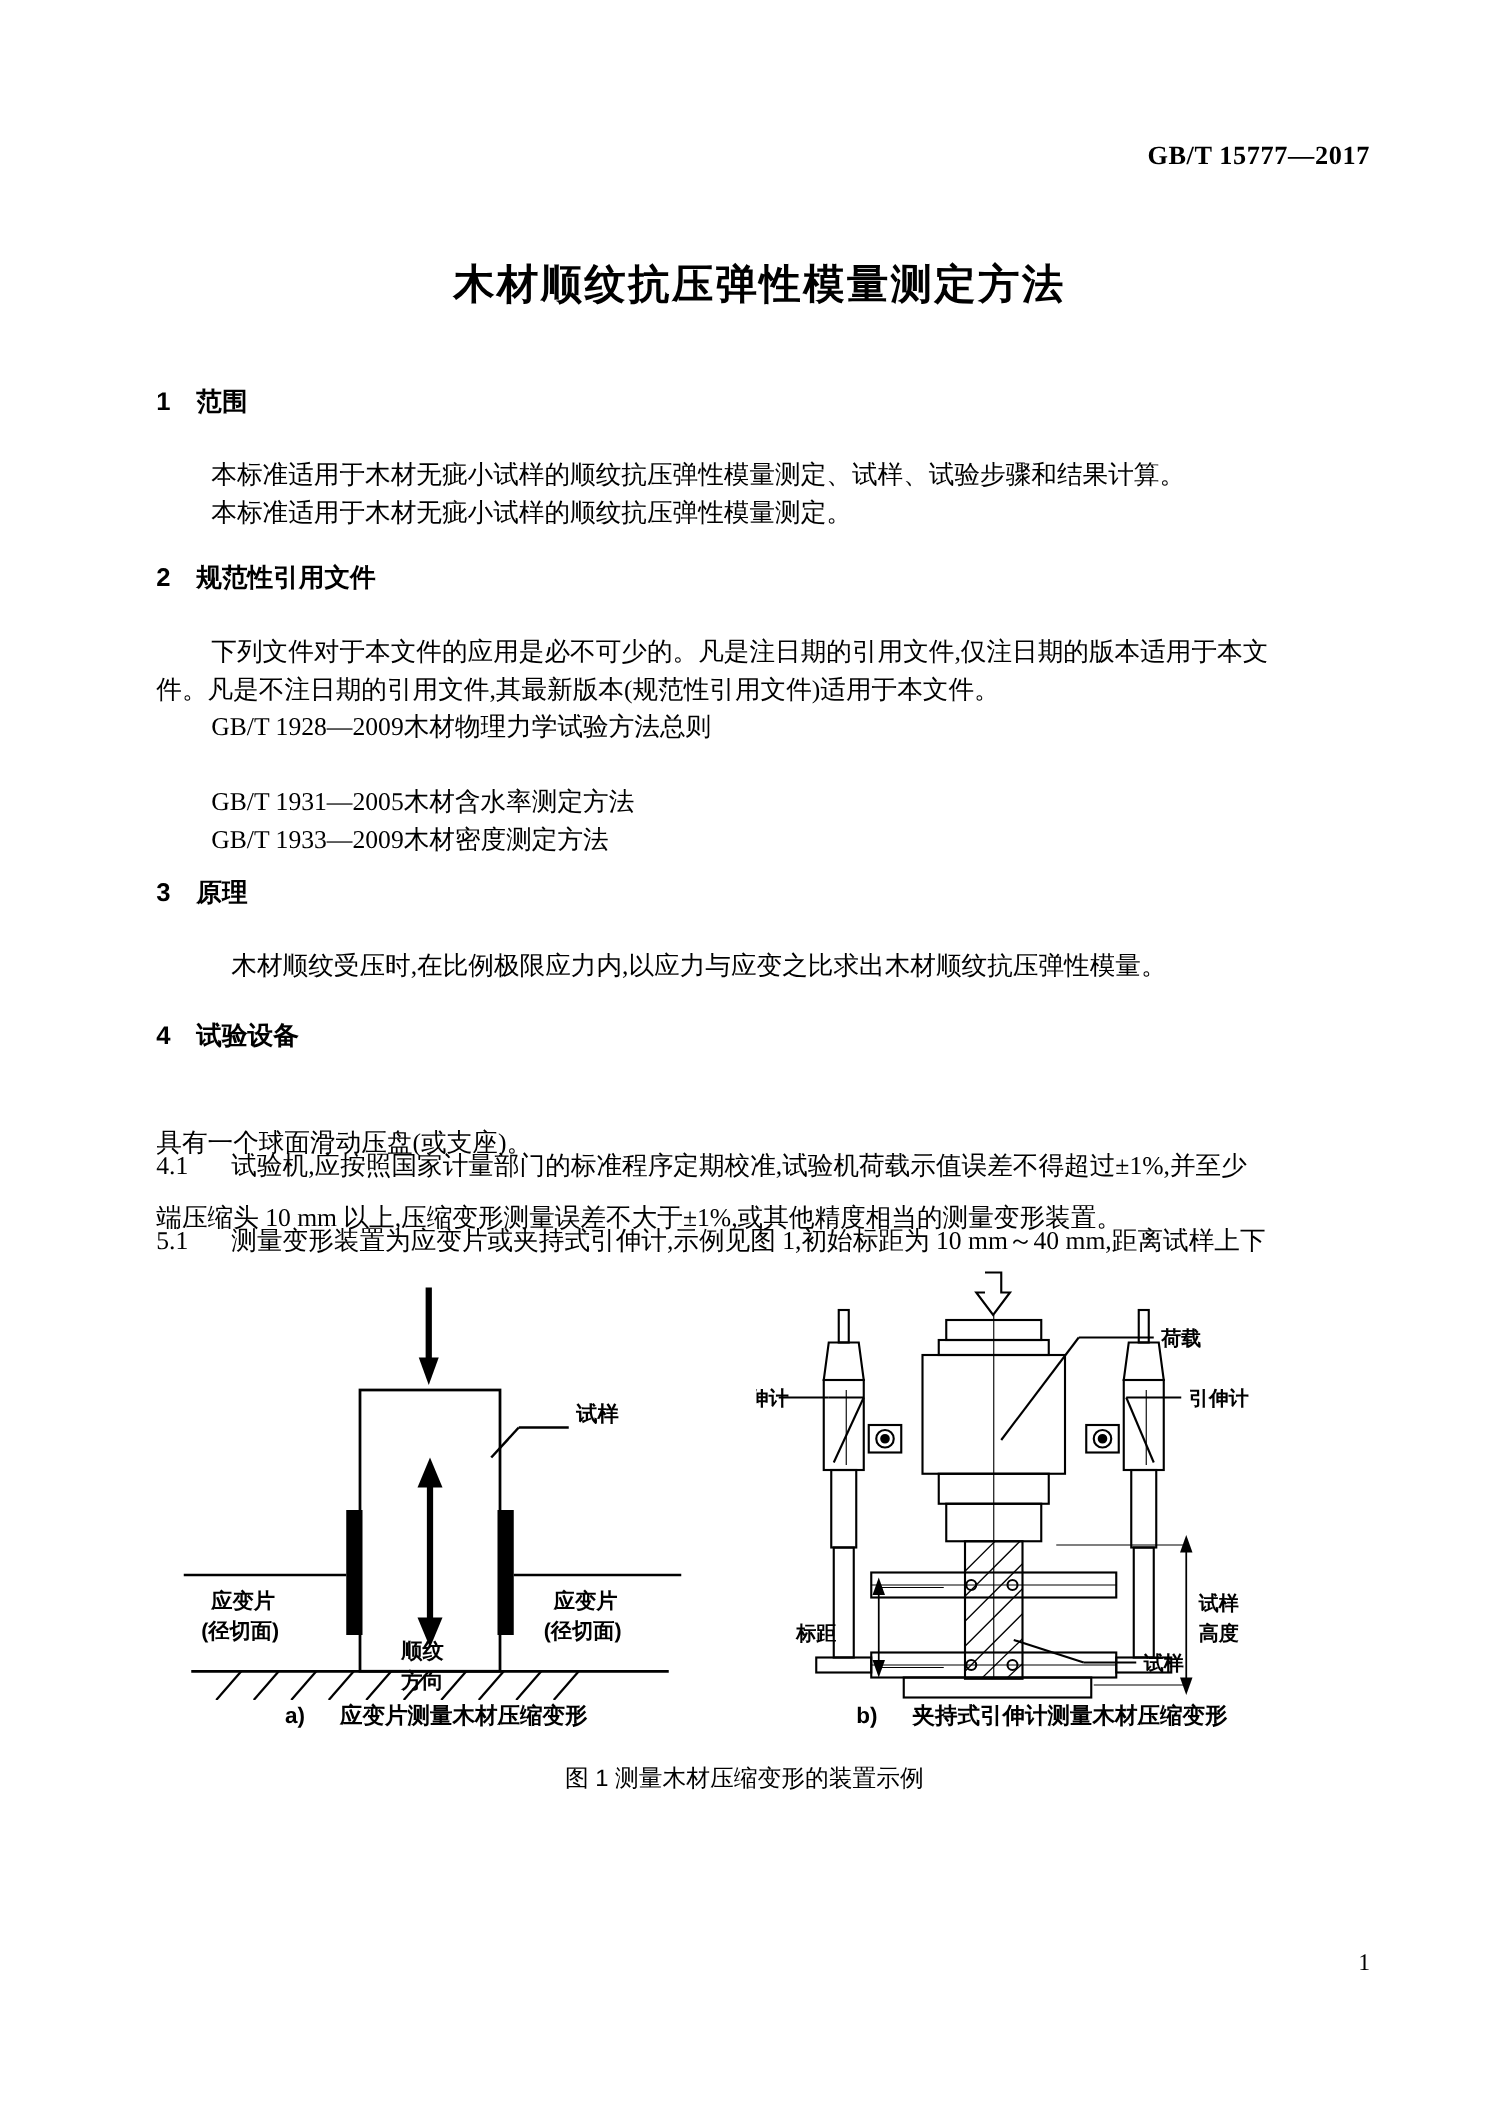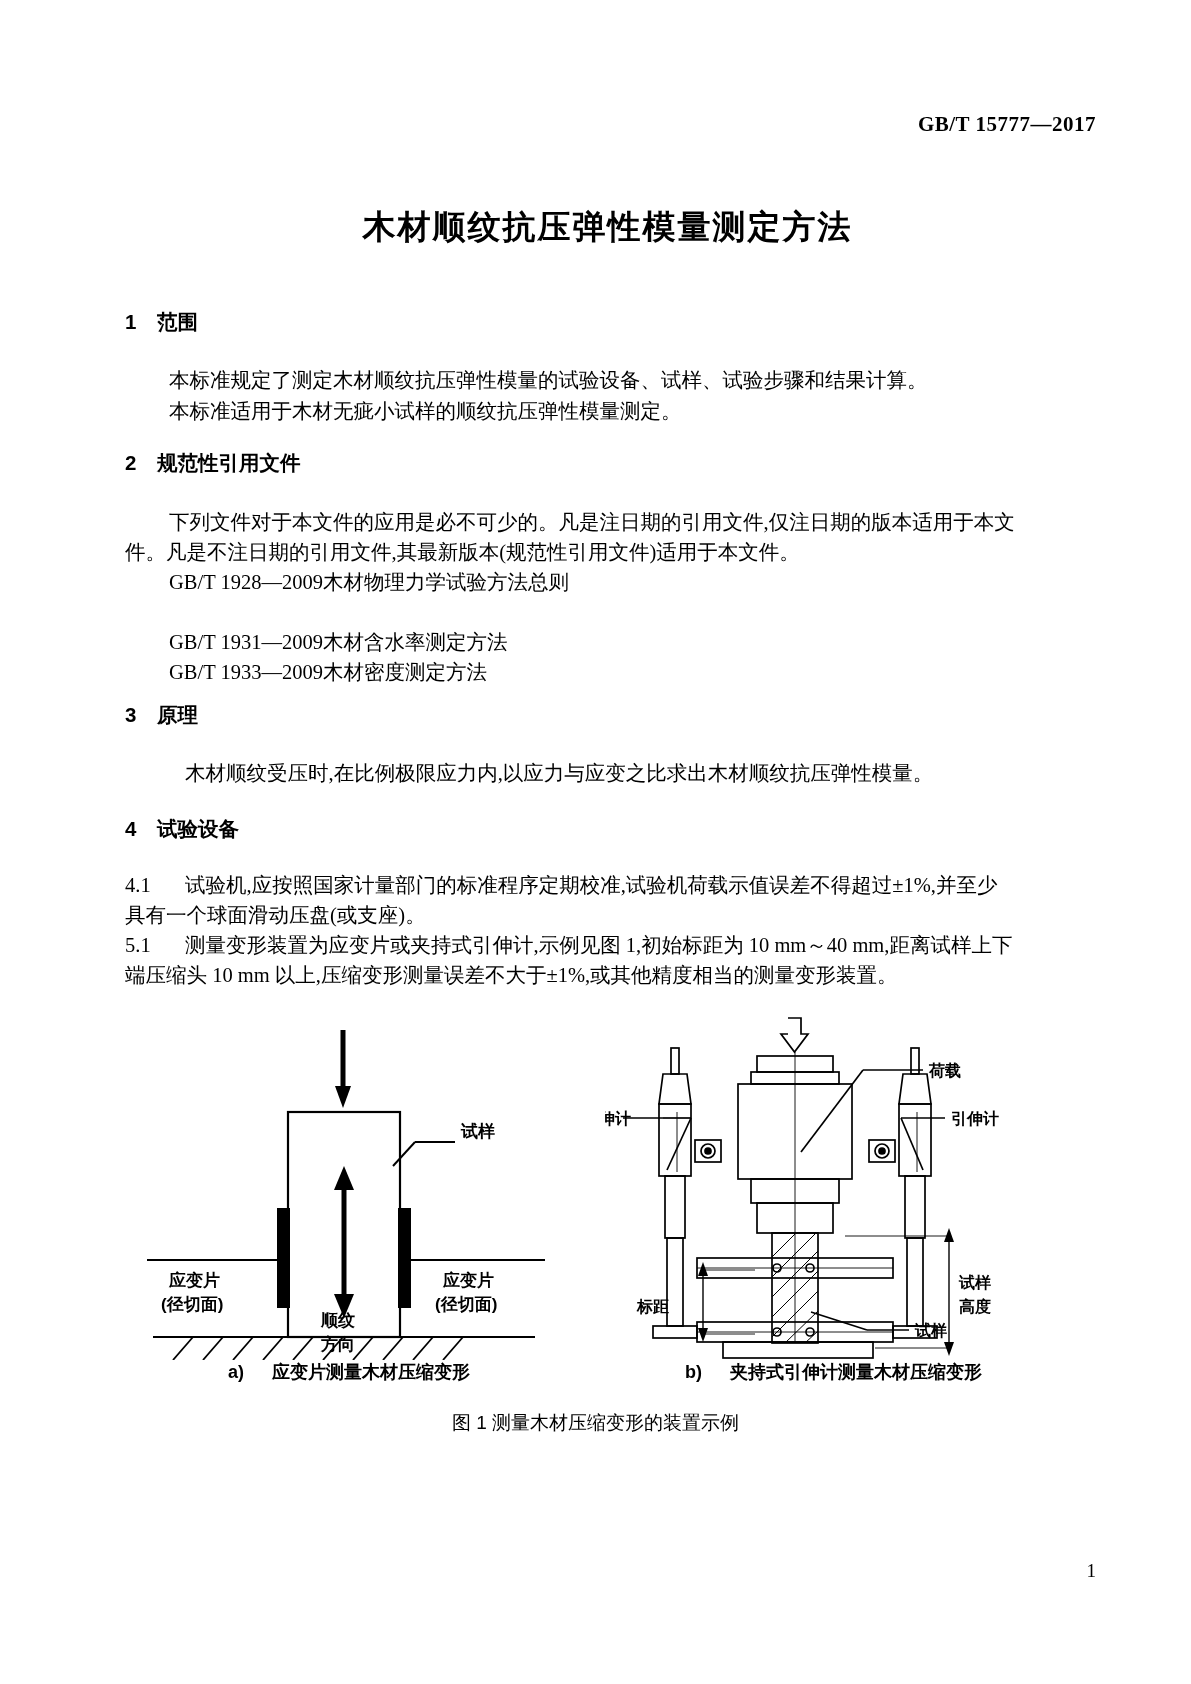--- a/index.html
+++ b/index.html
@@ -8,21 +8,21 @@
 
   
   .header{position:absolute;top:112px;right:95px;font-family:"Liberation Serif",serif;
           font-size:21px;font-weight:bold;letter-spacing:.5px;}
 
   
   .doc-title{position:absolute;top:205px;left:0;width:1191px;text-align:center;
              font-family:"Liberation Sans",sans-serif;font-weight:bold;font-size:33px;letter-spacing:2px;padding-left:12px;}
   .sec-head{font-family:"Liberation Sans",sans-serif;font-weight:bold;font-size:20px;margin:0;}
   .sec-head .num{display:inline-block;width:32px;}
-  .num-lead{font-family:"Liberation Serif",serif;}
+  .num-lead{font-family:"Liberation Serif",serif;margin-top:48px;}
 
   
   .t{position:absolute;font-size:20.5px;line-height:30px;white-space:nowrap;}
 
   
   .figure{position:absolute;left:125px;top:1030px;width:940px;height:390px;}
   .figcap{position:absolute;left:0;width:1191px;text-align:center;
           font-family:"Liberation Sans",sans-serif;font-weight:normal;font-size:19px;}
   .subcap{position:absolute;font-family:"Liberation Sans",sans-serif;font-weight:bold;font-size:18px;}
 
@@ -36,34 +36,34 @@
 
 <div class="page">
 
   <div class="header">GB/T  15777—2017</div>
 
   <div class="doc-title">木材顺纹抗压弹性模量测定方法</div>
 
   <div class="t sec-head" style="left:125px;top:307px;">
     <span class="num">1</span><span>范围</span>
   </div>
-  <div class="t" style="left:169px;top:365px;">本标准规定了测定木材顺纹抗压弹性模量的试验设备、试样、试验步骤和结果计算。</div>
+  <div class="t" style="left:169px;top:365px;">本标准适用于木材无疵小试样的顺纹抗压弹性模量测定、试样、试验步骤和结果计算。</div>
   <div class="t" style="left:169px;top:396px;">本标准适用于木材无疵小试样的顺纹抗压弹性模量测定。</div>
 
   <div class="t sec-head" style="left:125px;top:448px;">
     <span class="num">2</span><span>规范性引用文件</span>
   </div>
   <div class="t" style="left:169px;top:507px;">下列文件对于本文件的应用是必不可少的。凡是注日期的引用文件,仅注日期的版本适用于本文</div>
   <div class="t" style="left:125px;top:537px;">件。凡是不注日期的引用文件,其最新版本(规范性引用文件)适用于本文件。</div>
 
   <div class="t" style="left:169px;top:567px;">
     <span class="code">GB/T 1928—2009</span><span>木材物理力学试验方法总则</span>
   </div>
   <div class="t" style="left:169px;top:627px;">
-    <span class="code">GB/T 1931—2009</span><span>木材含水率测定方法</span>
+    <span class="code">GB/T 1931—2005</span><span>木材含水率测定方法</span>
   </div>
   <div class="t" style="left:169px;top:657px;">
     <span class="code">GB/T 1933—2009</span><span>木材密度测定方法</span>
   </div>
 
   <div class="t sec-head" style="left:125px;top:700px;">
     <span class="num">3</span><span>原理</span>
   </div>
   <div class="t" style="left:169px;top:758px;margin-left:16px;">木材顺纹受压时,在比例极限应力内,以应力与应变之比求出木材顺纹抗压弹性模量。</div>
 

